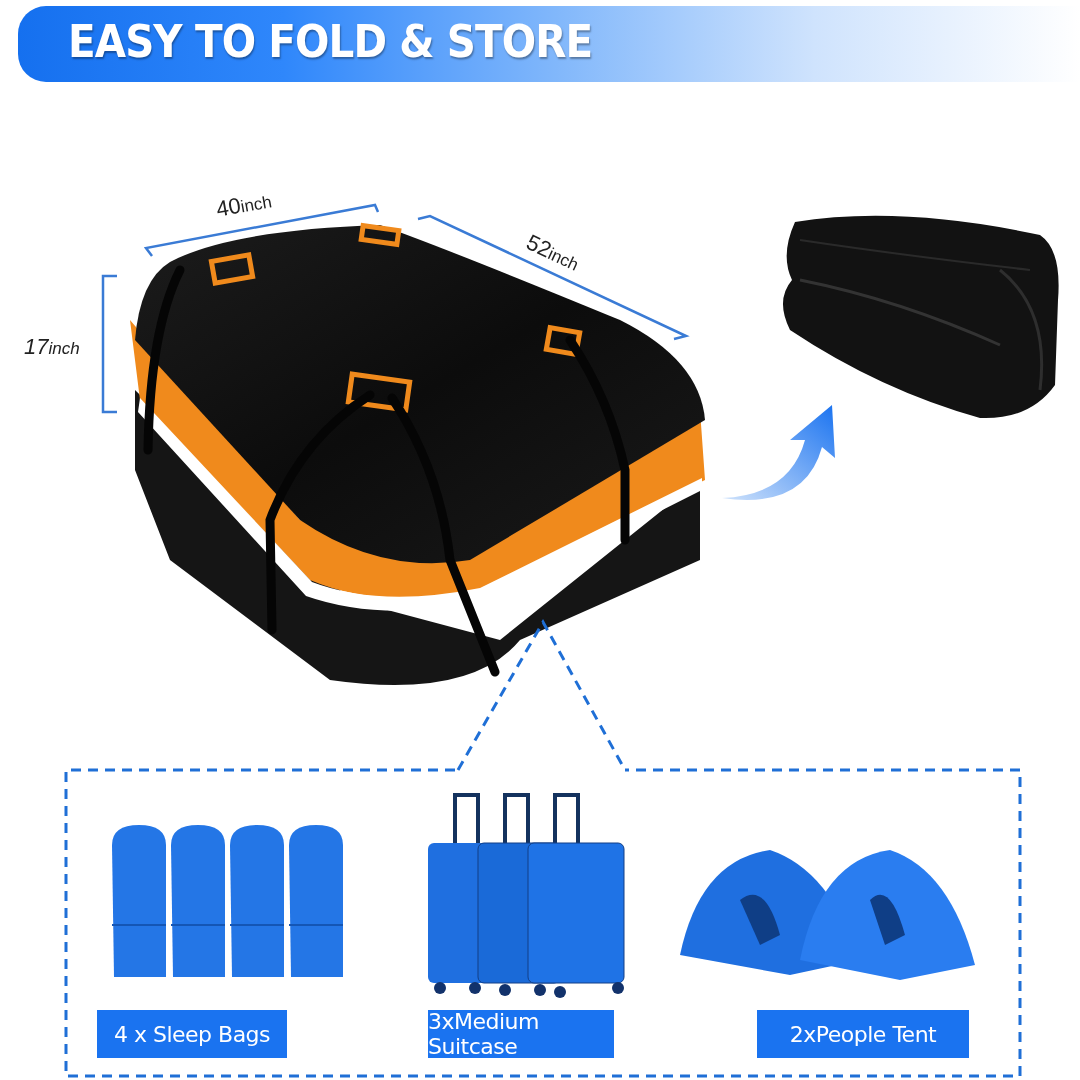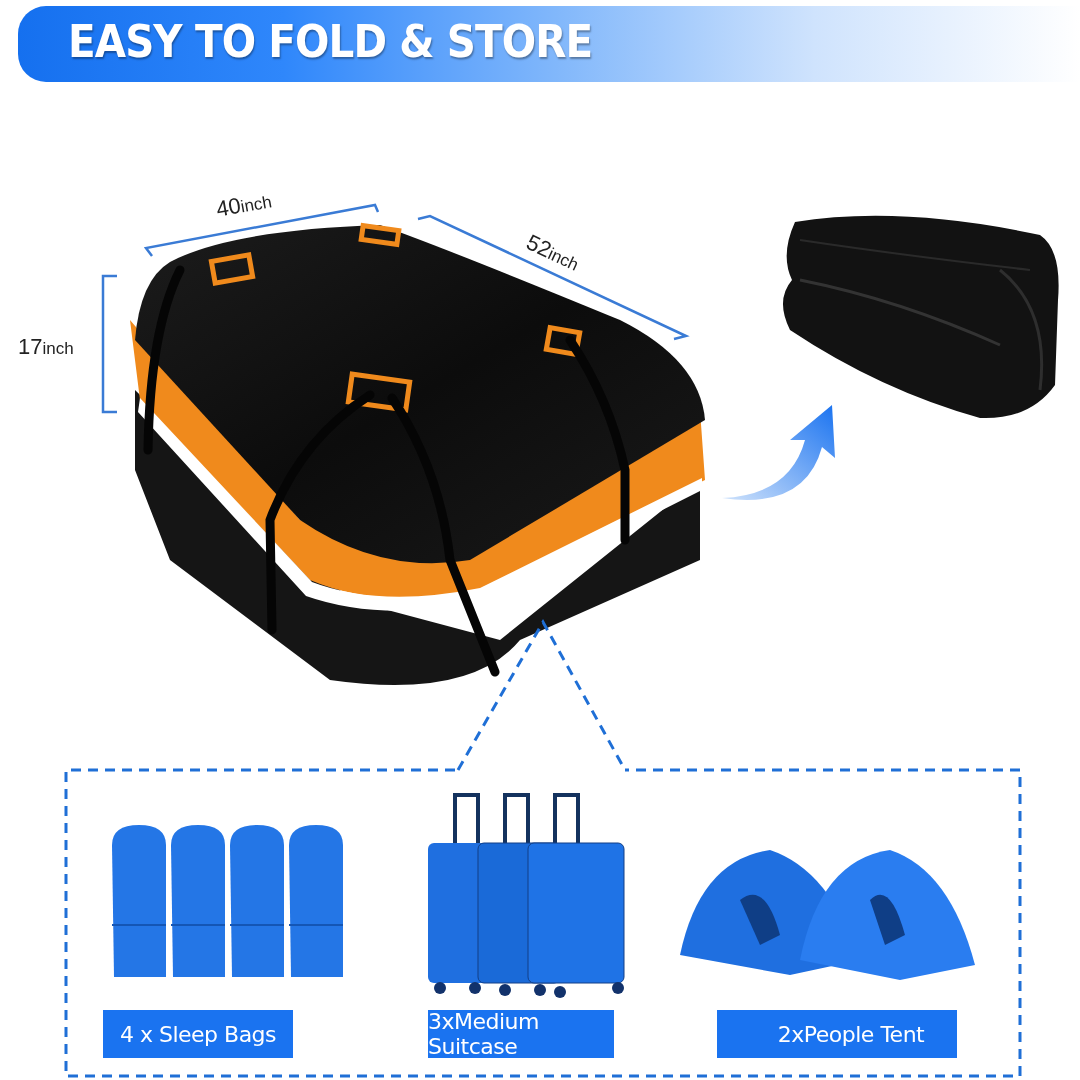--- a/index.html
+++ b/index.html
@@ -132,19 +132,19 @@
     <path d="M870,900 Q890,880 905,935 L885,945 Z" fill="#0f3e86"></path>
   </g>
 </svg>
 
 <div class="dim-label" style="left:216px; top:192px; transform:rotate(-10deg);">
   <span>40</span><small>inch</small>
 </div>
 <div class="dim-label" style="left:525px; top:240px; transform:rotate(25deg);">
   <span>52</span><small>inch</small>
 </div>
-<div class="dim-label" style="left:18px; top:334px;">
+<div class="dim-label" style="left:24px; top:334px;font-style:italic;">
   <span>17</span><small>inch</small>
 </div>
 
-<div class="caption" style="left:103px; width:190px;">4 x Sleep Bags</div>
+<div class="caption" style="left:97px; width:190px;">4 x Sleep Bags</div>
 <div class="caption" style="left:428px; width:186px;">3xMedium Suitcase</div>
-<div class="caption" style="left:717px; width:212px;padding-left:28px;">2xPeople Tent</div>
+<div class="caption" style="left:757px; width:212px;">2xPeople Tent</div>
 
 </body></html>

